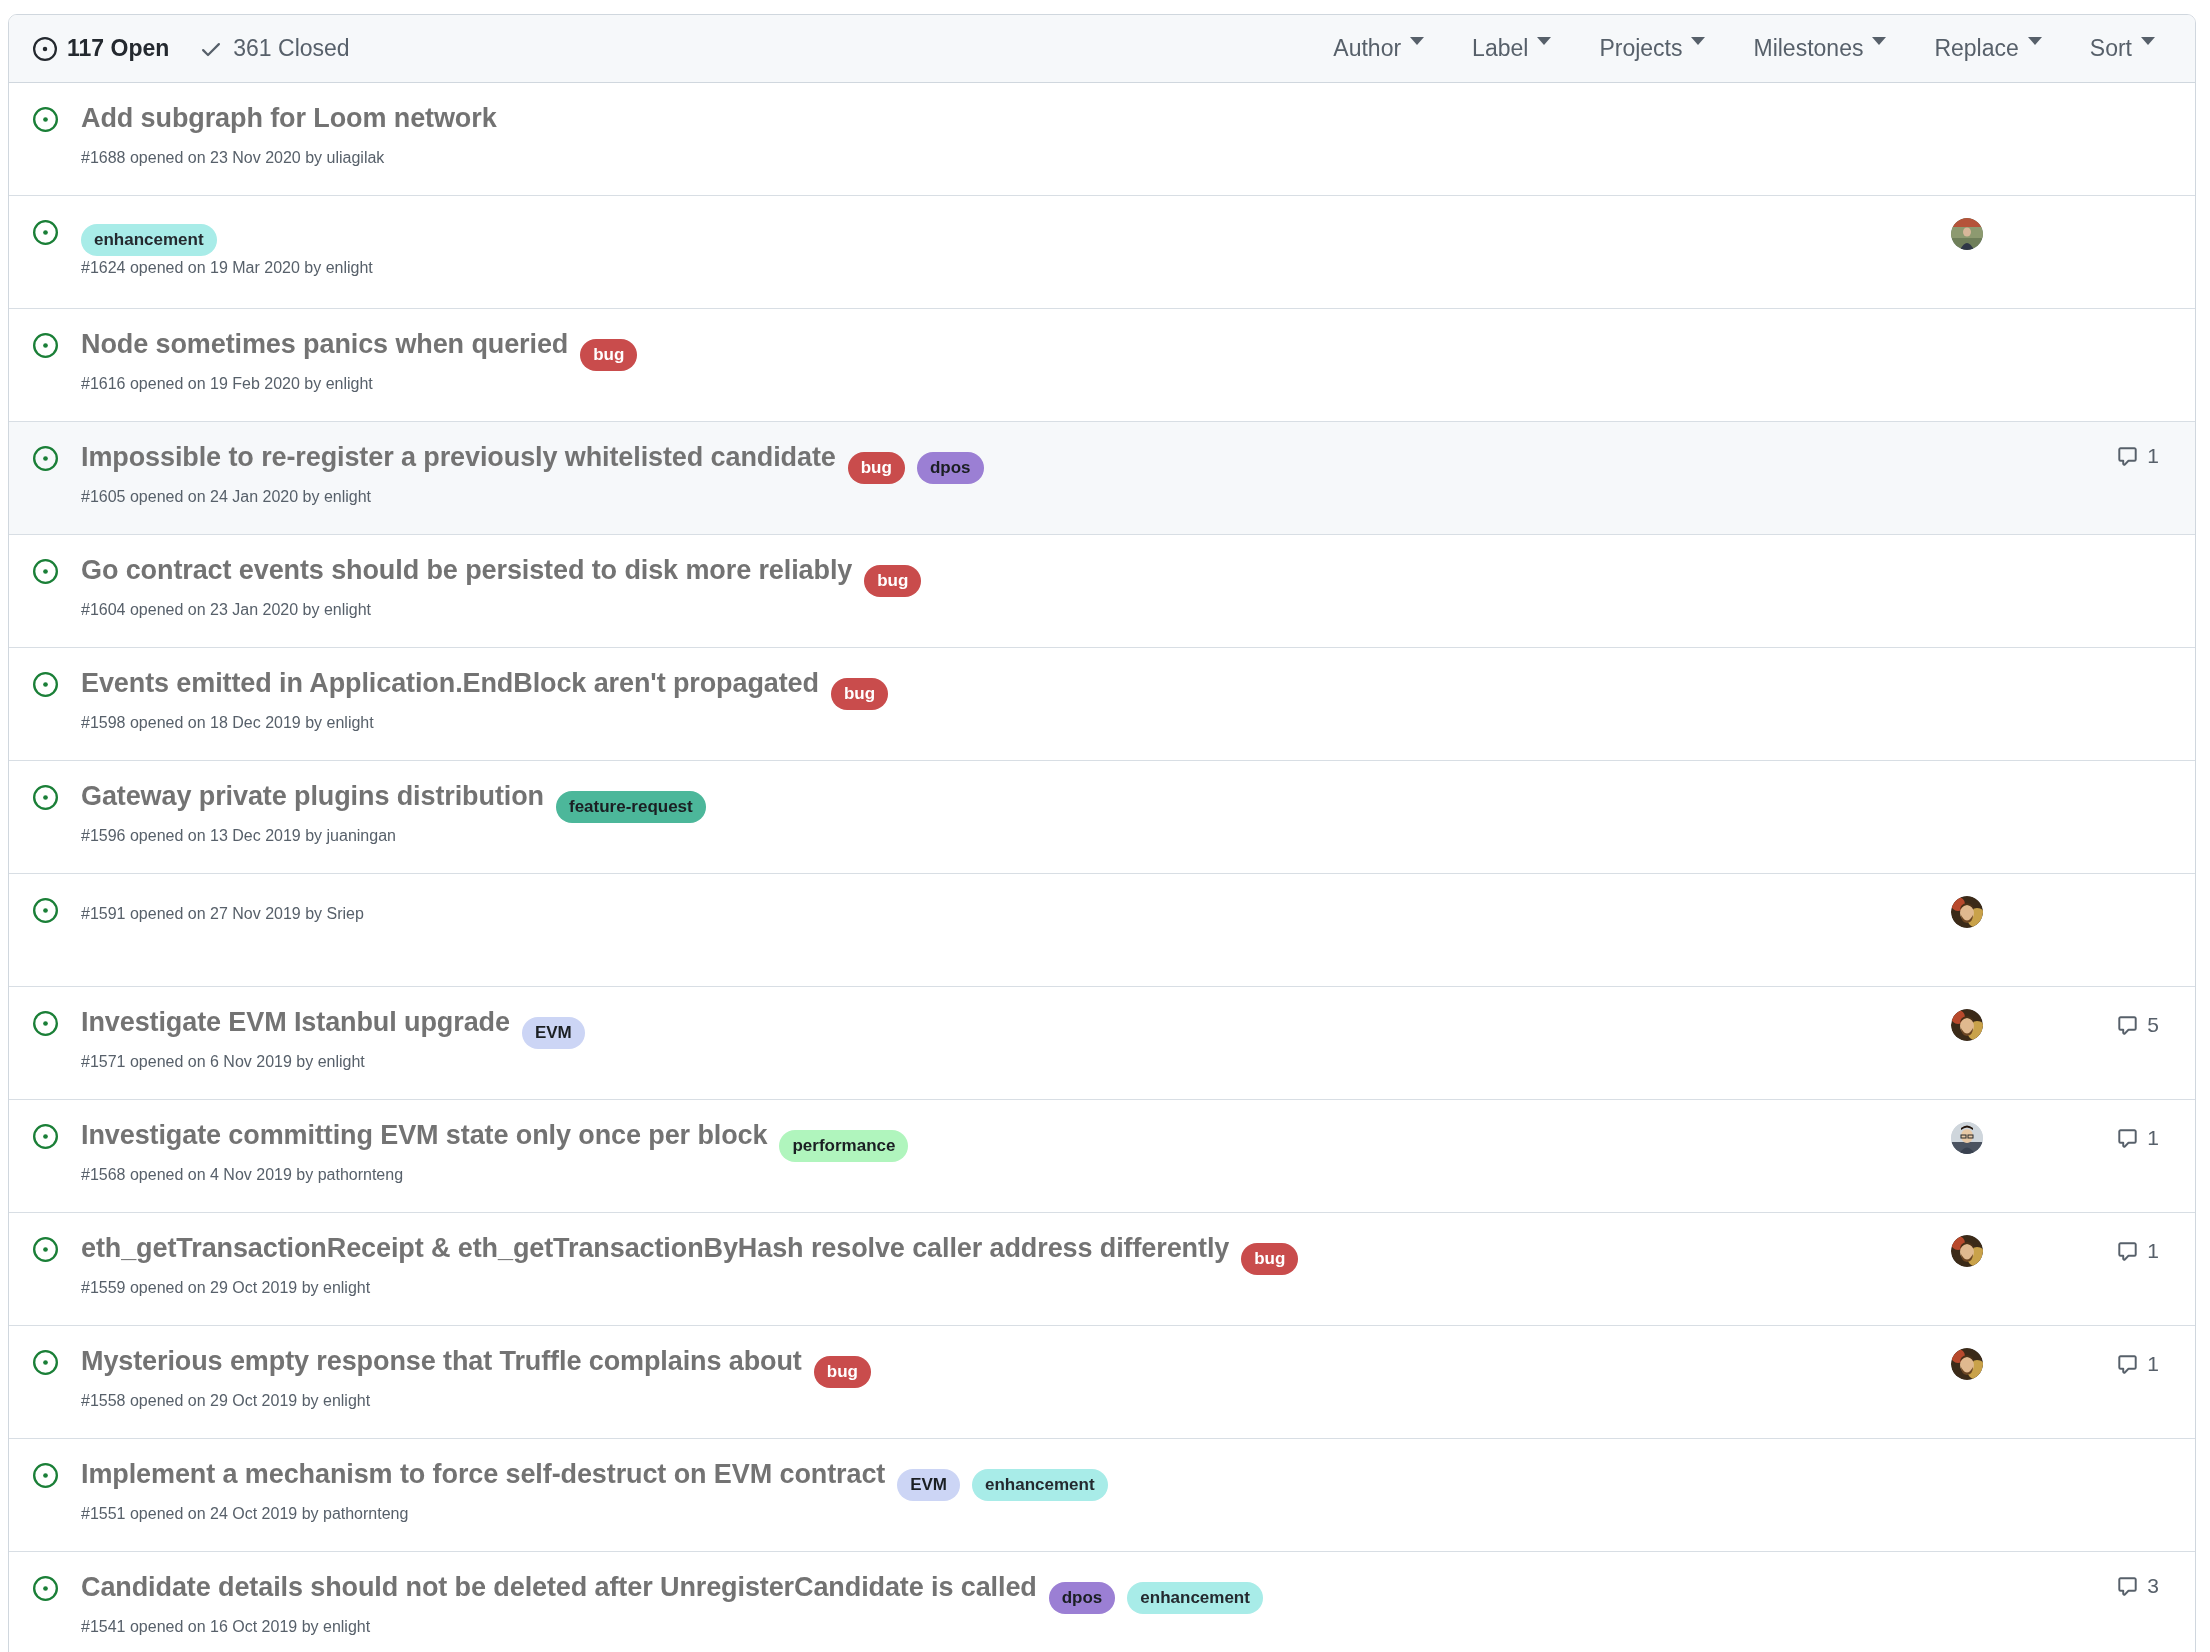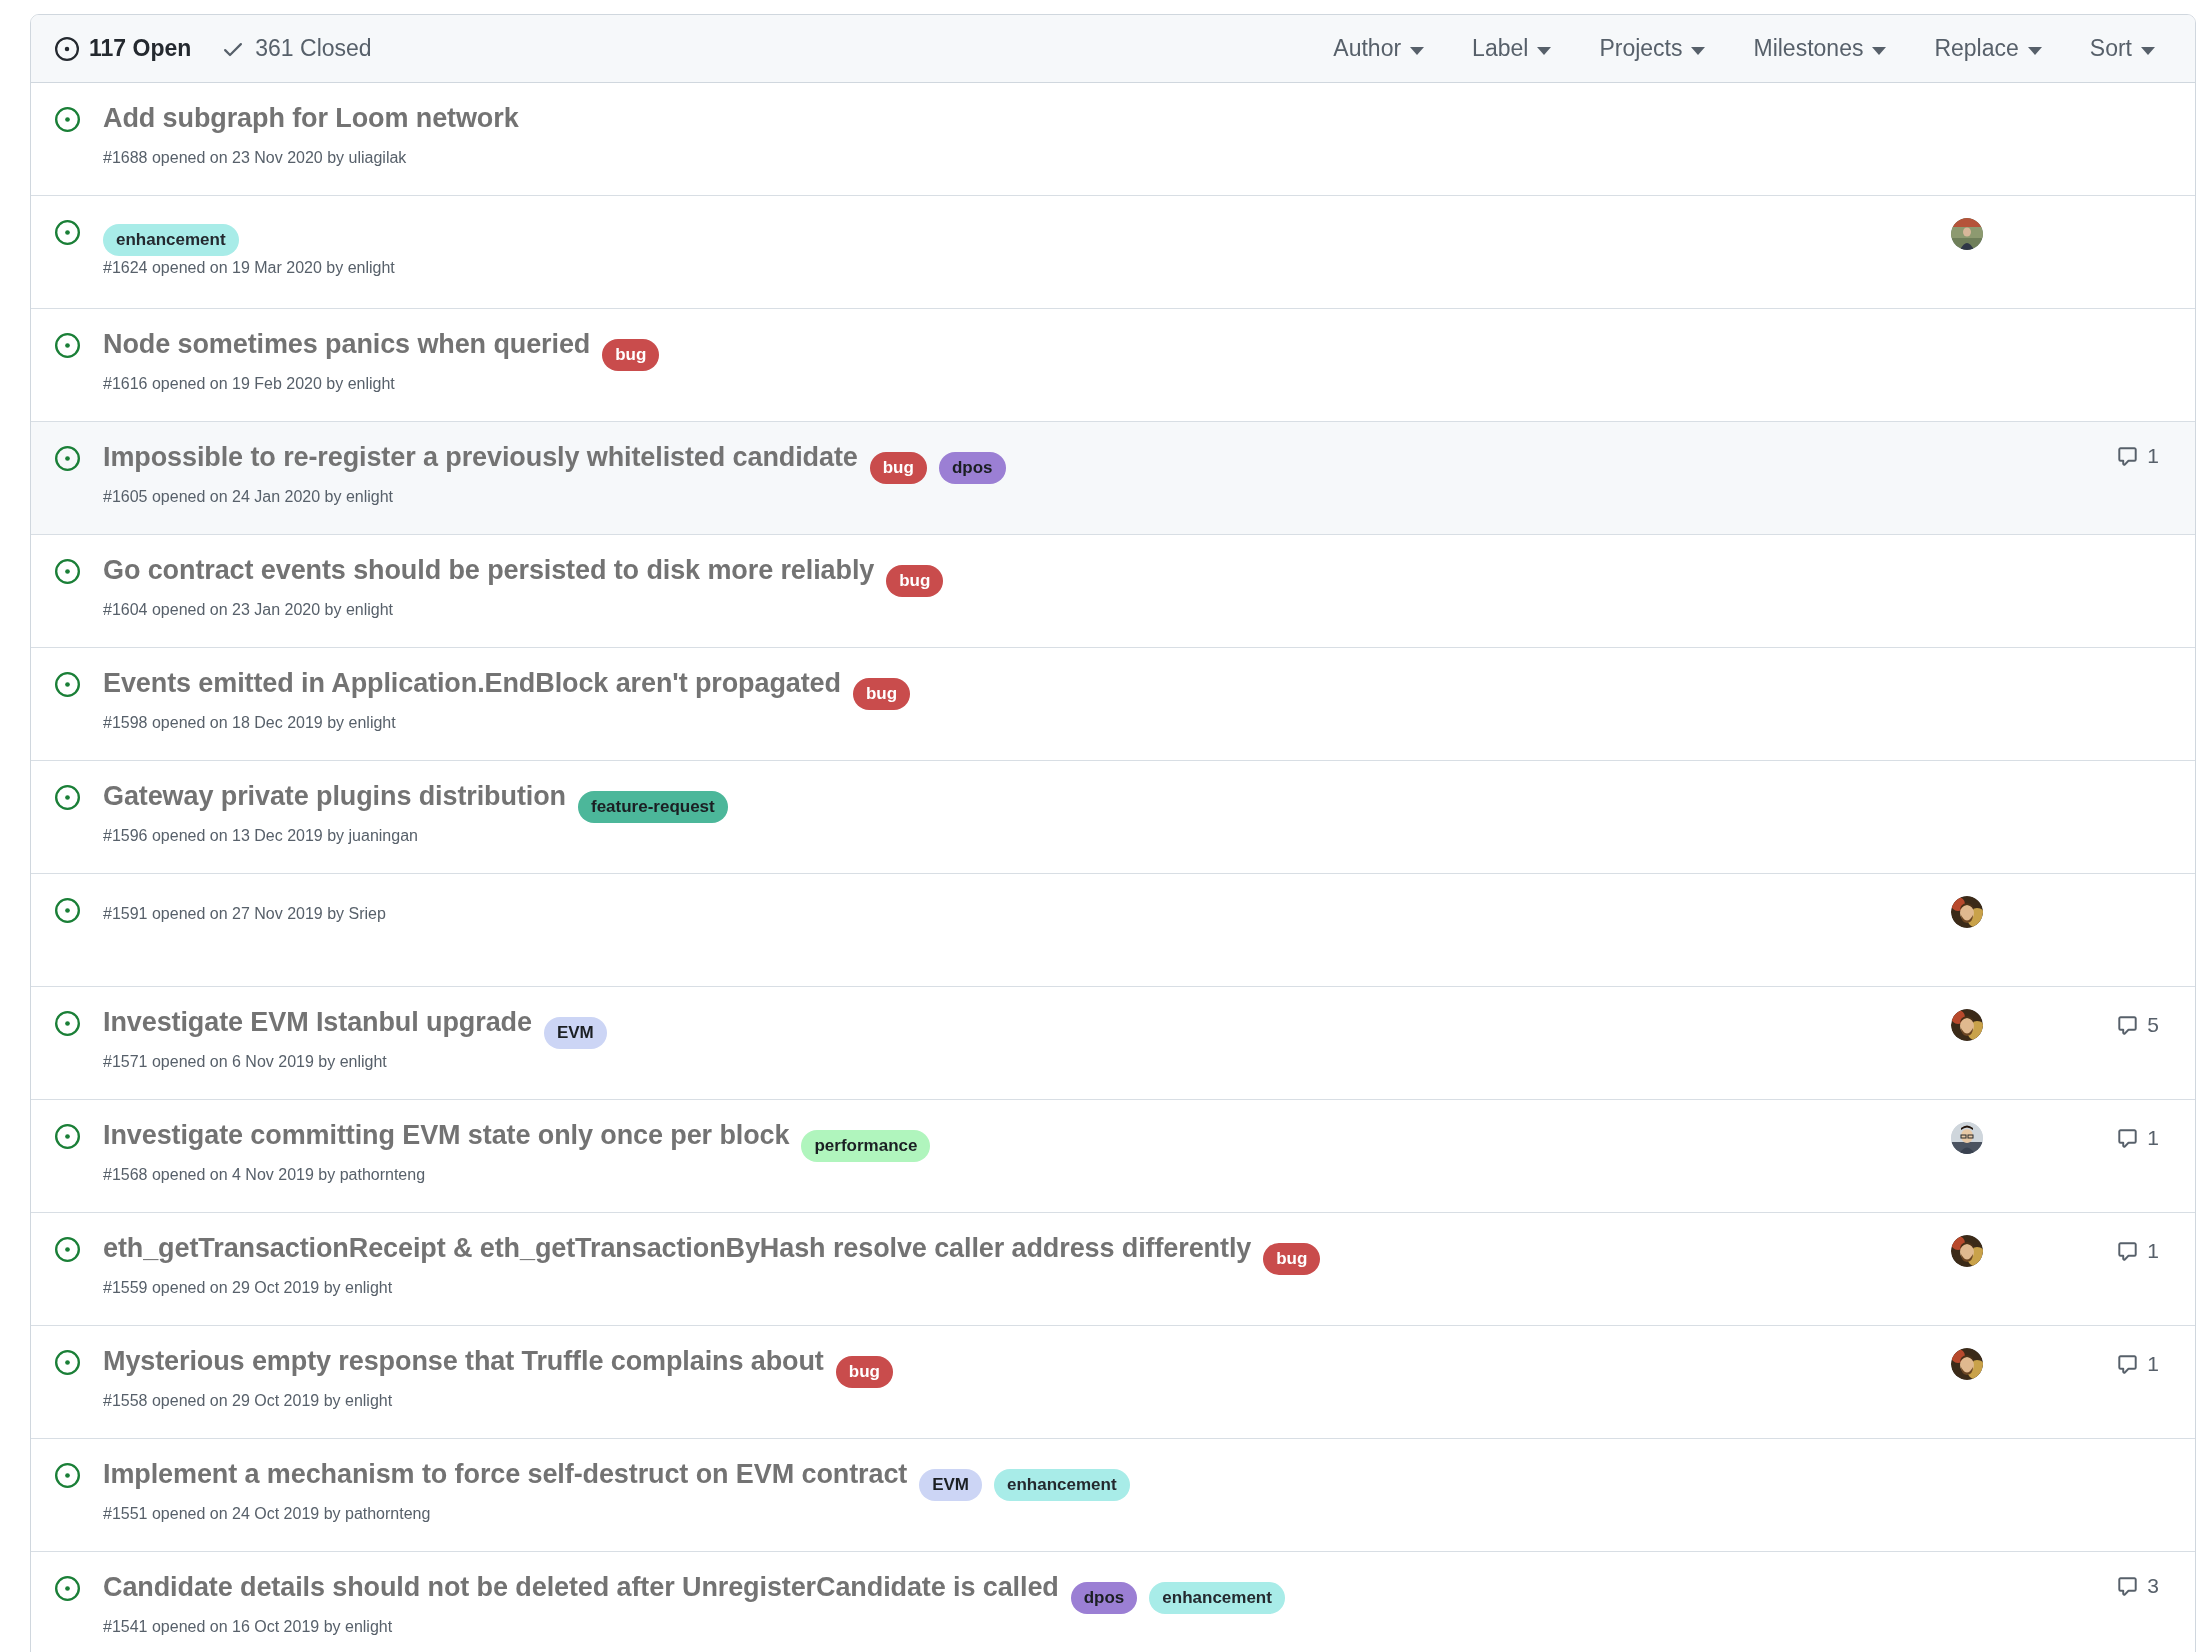--- a/index.html
+++ b/index.html
@@ -8,21 +8,21 @@
     background: #ffffff;
     font-family: "Liberation Sans", sans-serif;
     -webkit-font-smoothing: antialiased;
   }
   #page {
     width: 2210px;
     height: 1652px;
     position: relative;
     overflow: hidden;
     background: #ffffff;
-    padding: 14px 14px 0 30px;
+    padding: 14px 14px 0 8px;
   }
   .issues-box {
     border: 1px solid #d0d7de;
     border-radius: 9px;
     overflow: hidden;
     background: #ffffff;
   }
 
   
   .list-header {
@@ -55,21 +55,21 @@
 
   .filters {
     margin-left: auto;
     display: flex;
     align-items: center;
     gap: 48px;
     padding-right: 16px;
   }
   .filter {
     display: flex;
-    align-items: center;
+    align-items: flex-start;
     gap: 9px;
     font-size: 23px;
     color: #57606a;
     cursor: pointer;
     white-space: nowrap;
   }
   .caret {
     width: 0; height: 0;
     border-left: 7px solid transparent;
     border-right: 7px solid transparent;

